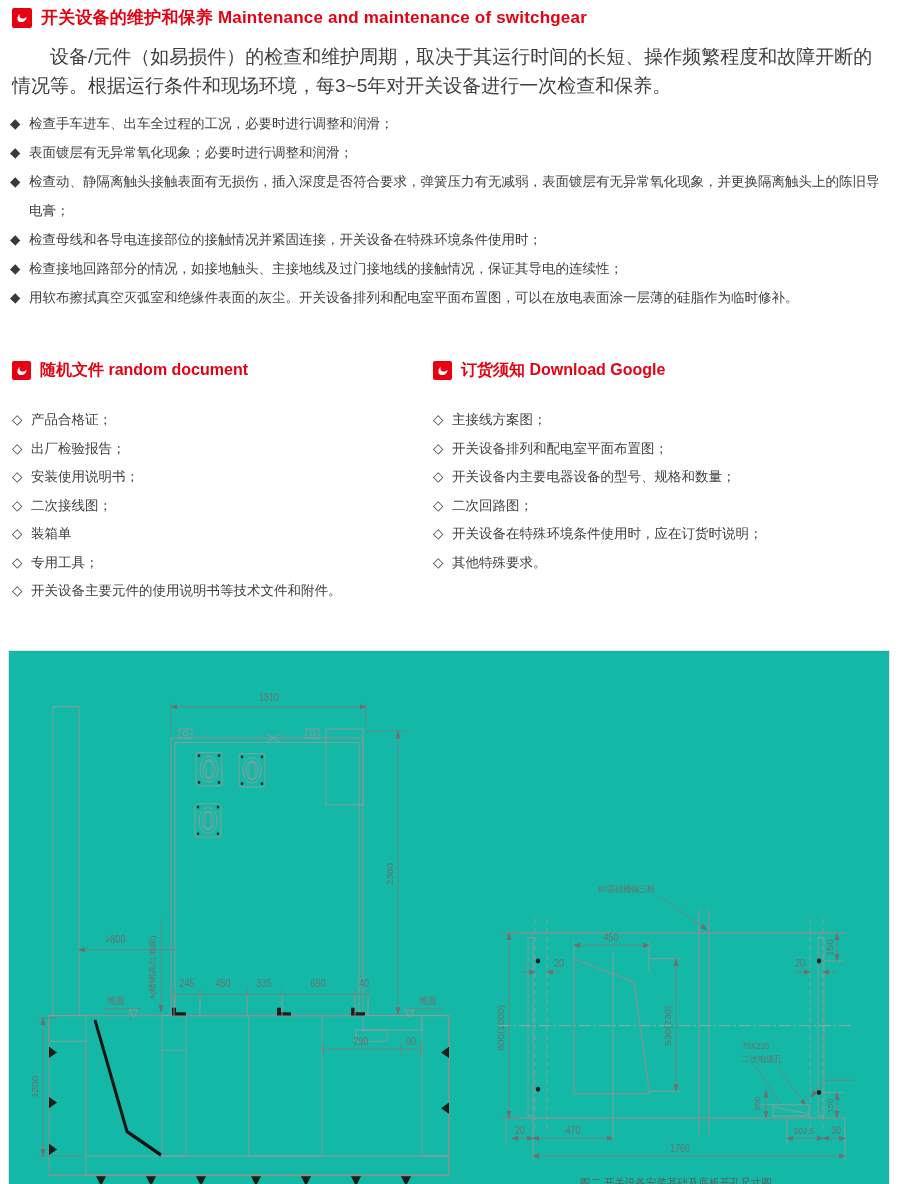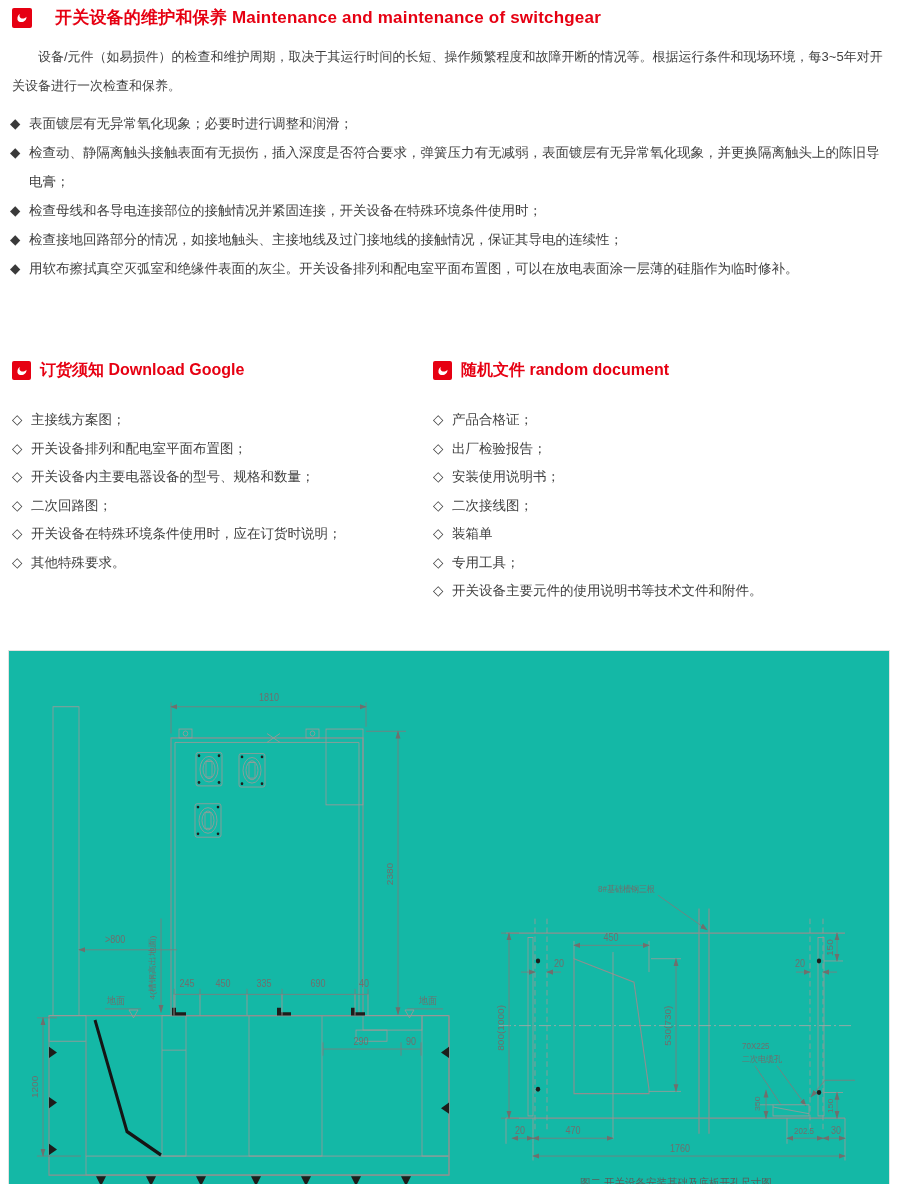--- a/index.html
+++ b/index.html
@@ -2,27 +2,27 @@
 <html><head>
 <meta charset="utf-8">
 <style>
   html,body{margin:0;padding:0;}
   body{
     width:900px;height:1184px;background:#ffffff;position:relative;
     font-family:"Liberation Sans","DejaVu Sans",sans-serif;color:#3f3f3f;
     -webkit-font-smoothing:antialiased;overflow:hidden;
   }
   .abs{position:absolute;}
-  .title-row{left:12px;top:7px;display:flex;align-items:center;gap:23px;}
+  .title-row{left:12px;top:7px;display:flex;align-items:center;gap:9px;}
   .sq-icon{width:20px;height:20px;background:#e60012;border-radius:2px;
     display:flex;align-items:center;justify-content:center;flex:none;}
   .sq-icon.sm{width:19px;height:19px;}
   .sq-icon svg{width:14px;height:14px;display:block;}
   .page-title{font-size:17px;line-height:22px;color:#e60012;font-weight:600;margin:0;letter-spacing:.2px;}
-  .intro{left:12px;top:42px;width:878px;font-size:13px;line-height:29px;text-indent:2em;margin:0;}
+  .intro{left:12px;top:42px;width:878px;font-size:19px;line-height:29px;text-indent:2em;margin:0;}
   .bullets{left:10px;top:109px;width:882px;list-style:none;margin:0;padding:0;font-size:13.5px;}
   .bullets li{line-height:29px;padding-left:19px;}
   .marker{display:inline-block;width:19px;margin-left:-19px;color:#3a3a3a;}
   .cols{left:12px;top:360px;width:878px;display:grid;grid-template-columns:421px 1fr;}
   .sec-head{display:flex;align-items:center;gap:9px;font-size:16px;color:#e60012;font-weight:600;}
   .doc-list{list-style:none;margin:25px 0 0 0;padding:0;font-size:13.5px;}
   .doc-list li{line-height:28.5px;padding-left:19px;}
   .panel{left:8px;top:650px;width:882px;height:584px;background:#14b8a6;
     border:1px solid #e3e2e0;box-sizing:border-box;}
   .panel svg{display:block;width:100%;height:100%;}
@@ -41,63 +41,64 @@
     <svg viewBox="0 0 20 20">
         <path d="M3.5,12 C4,15 8,16.6 12,15.2 C15,14.1 16.6,11.4 16.4,8.2 C14.6,10.8 10.6,11.6 8,9.9 C6,8.6 5.9,6.2 7.3,4.3 C4.6,5.3 3.2,8.3 3.5,12 Z" fill="#ffffff"></path>
       </svg>
   </span>
   <h1 class="page-title">开关设备的维护和保养 Maintenance and maintenance of switchgear</h1>
 </div>
 
 <p class="abs intro">设备/元件（如易损件）的检查和维护周期，取决于其运行时间的长短、操作频繁程度和故障开断的情况等。根据运行条件和现场环境，每3~5年对开关设备进行一次检查和保养。</p>
 
 <ul class="abs bullets">
+    <li><span class="marker">◆</span><span>检查手车进车、出车全过程的工况，必要时进行调整和润滑；</span></li>
     <li><span class="marker">◆</span><span>表面镀层有无异常氧化现象；必要时进行调整和润滑；</span></li>
     <li><span class="marker">◆</span><span>检查动、静隔离触头接触表面有无损伤，插入深度是否符合要求，弹簧压力有无减弱，表面镀层有无异常氧化现象，并更换隔离触头上的陈旧导电膏；</span></li>
     <li><span class="marker">◆</span><span>检查母线和各导电连接部位的接触情况并紧固连接，开关设备在特殊环境条件使用时；</span></li>
     <li><span class="marker">◆</span><span>检查接地回路部分的情况，如接地触头、主接地线及过门接地线的接触情况，保证其导电的连续性；</span></li>
     <li><span class="marker">◆</span><span>用软布擦拭真空灭弧室和绝缘件表面的灰尘。开关设备排列和配电室平面布置图，可以在放电表面涂一层薄的硅脂作为临时修补。</span></li>
   </ul>
 
 <div class="abs cols">
-  <div>
-    <div class="sec-head">
-      <span class="sq-icon sm">
-        <svg viewBox="0 0 20 20">
-            <path d="M3.5,12 C4,15 8,16.6 12,15.2 C15,14.1 16.6,11.4 16.4,8.2 C14.6,10.8 10.6,11.6 8,9.9 C6,8.6 5.9,6.2 7.3,4.3 C4.6,5.3 3.2,8.3 3.5,12 Z" fill="#ffffff"></path>
-          </svg>
-      </span>
-      <span>订货须知 Download Google</span>
-    </div>
-    <ul class="doc-list">
-        <li><span class="marker">◇</span><span>主接线方案图；</span></li>
-        <li><span class="marker">◇</span><span>开关设备排列和配电室平面布置图；</span></li>
-        <li><span class="marker">◇</span><span>开关设备内主要电器设备的型号、规格和数量；</span></li>
-        <li><span class="marker">◇</span><span>二次回路图；</span></li>
-        <li><span class="marker">◇</span><span>开关设备在特殊环境条件使用时，应在订货时说明；</span></li>
-        <li><span class="marker">◇</span><span>其他特殊要求。</span></li>
-      </ul>
-  </div>
   <div>
     <div class="sec-head">
       <span class="sq-icon sm">
         <svg viewBox="0 0 20 20">
             <path d="M3.5,12 C4,15 8,16.6 12,15.2 C15,14.1 16.6,11.4 16.4,8.2 C14.6,10.8 10.6,11.6 8,9.9 C6,8.6 5.9,6.2 7.3,4.3 C4.6,5.3 3.2,8.3 3.5,12 Z" fill="#ffffff"></path>
           </svg>
       </span>
       <span>随机文件 random document</span>
     </div>
     <ul class="doc-list">
         <li><span class="marker">◇</span><span>产品合格证；</span></li>
         <li><span class="marker">◇</span><span>出厂检验报告；</span></li>
         <li><span class="marker">◇</span><span>安装使用说明书；</span></li>
         <li><span class="marker">◇</span><span>二次接线图；</span></li>
         <li><span class="marker">◇</span><span>装箱单</span></li>
         <li><span class="marker">◇</span><span>专用工具；</span></li>
         <li><span class="marker">◇</span><span>开关设备主要元件的使用说明书等技术文件和附件。</span></li>
+      </ul>
+  </div>
+  <div>
+    <div class="sec-head">
+      <span class="sq-icon sm">
+        <svg viewBox="0 0 20 20">
+            <path d="M3.5,12 C4,15 8,16.6 12,15.2 C15,14.1 16.6,11.4 16.4,8.2 C14.6,10.8 10.6,11.6 8,9.9 C6,8.6 5.9,6.2 7.3,4.3 C4.6,5.3 3.2,8.3 3.5,12 Z" fill="#ffffff"></path>
+          </svg>
+      </span>
+      <span>订货须知 Download Google</span>
+    </div>
+    <ul class="doc-list">
+        <li><span class="marker">◇</span><span>主接线方案图；</span></li>
+        <li><span class="marker">◇</span><span>开关设备排列和配电室平面布置图；</span></li>
+        <li><span class="marker">◇</span><span>开关设备内主要电器设备的型号、规格和数量；</span></li>
+        <li><span class="marker">◇</span><span>二次回路图；</span></li>
+        <li><span class="marker">◇</span><span>开关设备在特殊环境条件使用时，应在订货时说明；</span></li>
+        <li><span class="marker">◇</span><span>其他特殊要求。</span></li>
       </ul>
   </div>
 </div>
 
 <div class="abs panel">
 <svg viewBox="0 0 880 522" preserveAspectRatio="none">
   <defs>
     <marker id="ar" viewBox="0 0 10 10" refX="9" refY="5" markerWidth="9" markerHeight="9" orient="auto-start-reverse">
       <path d="M0,1.6 L10,5 L0,8.4 Z" fill="#6f6f6d"></path>
     </marker>

